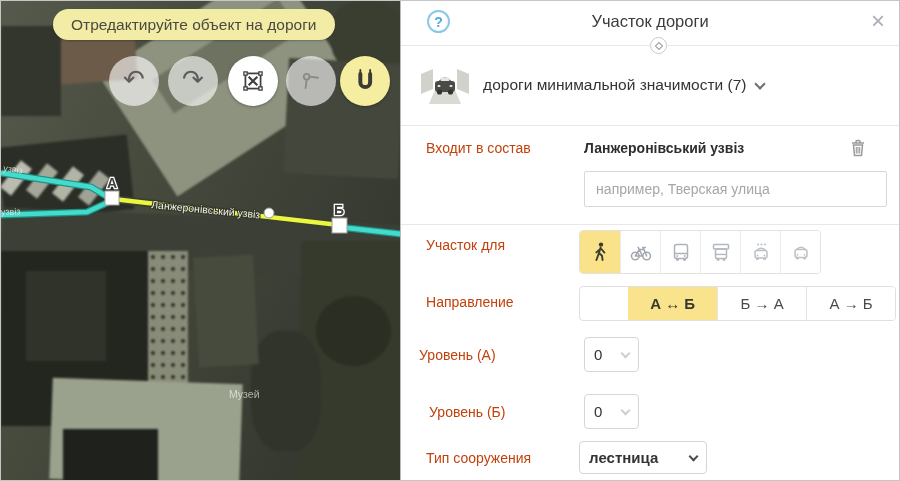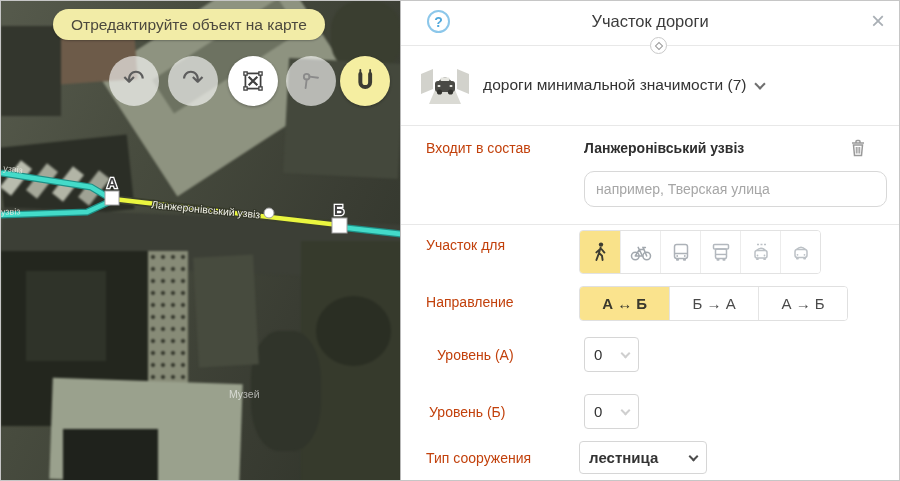--- a/index.html
+++ b/index.html
@@ -32,29 +32,29 @@
   .handle { left:249px; top:36px; width:17px; height:17px; border-radius:50%; background:#fff; border:1px solid #c9c9c9; display:flex; align-items:center; justify-content:center; }
   .handle-diamond { width:6px; height:6px; border:1.5px solid #9a9a9a; transform:rotate(45deg); }
 
   .cat-row { left:18px; top:58px; width:464px; height:52px; display:flex; align-items:center;text-align:center; }
   .cat-text { margin-left:12px; font-size:15.5px; color:#333; }
   .chev { display:inline-block; width:8px; height:8px; border-right:2px solid #6f6f6f; border-bottom:2px solid #6f6f6f; transform:rotate(45deg); margin-left:10px; margin-bottom:3px; }
 
   .row-label { color:#c2410c; font-size:14px; }
   .bold-val { font-weight:bold; color:#2e2e2e; font-size:14px; }
 
-  .street-input { left:183px; top:170px; width:303px; height:36px; border:1px solid #d8d8d8; border-radius:10px; padding:12px 11px; font-size:14px; color:#333; font-family:"Liberation Sans", sans-serif; }
+  .street-input { left:183px; top:170px; width:303px; height:36px; border:1px solid #d8d8d8; border-radius:2px; padding:12px 11px; font-size:14px; color:#333; font-family:"Liberation Sans", sans-serif; }
   .street-input::placeholder { color:#a6a6a6; }
 
   .access-group { left:178px; top:229px; display:flex; border:1px solid #e2e2e2; border-radius:4px; overflow:hidden; }
   .access-cell { width:40px; height:42px; display:flex; align-items:center; justify-content:center; background:#fff; border-left:1px solid #ececec; }
   .access-cell:first-child { border-left:none; }
   .access-cell.sel { background:#f9e28a; }
 
-  .dir-group { left:178px; top:285px; display:flex; border-radius:4px; overflow:hidden; border:1px solid #e0e0e0; }
+  .dir-group { left:178px; top:285px; display:flex; border-radius:4px; overflow:hidden; border:1px solid #e0e0e0;padding-left:48px; }
   .dir-btn { width:89px; height:33px; background:#fff; display:flex; align-items:center; justify-content:center; font-size:15px; color:#4a4a4a; border-left:1px solid #e4e4e4; }
   .dir-btn:first-child { border-left:none; }
   .dir-btn.sel { background:#fae38d; color:#3a392d; font-weight:bold; }
 
   .dd { border:1px solid #d6d6d6; border-radius:4px; background:#fff; display:flex; align-items:center; justify-content:space-between; padding:0 9px; }
   .dd-sm { left:183px; width:55px; height:35px; }
   .dd-val { font-size:15px; color:#333; }
   .chev-light { width:7px; height:7px; border-right:2px solid #cfcfcf; border-bottom:2px solid #cfcfcf; transform:rotate(45deg); margin-bottom:3px; }
   .chev-dark  { width:7px; height:7px; border-right:2px solid #4c4c4c; border-bottom:2px solid #4c4c4c; transform:rotate(45deg); margin-bottom:3px; }
 </style>
@@ -107,21 +107,21 @@
       <rect x="331" y="217" width="15" height="15" fill="#ffffff" stroke="#a0a0a0" stroke-width="1"></rect>
       <text x="338" y="214" text-anchor="middle" font-size="14" font-weight="bold" fill="#3f3f3f" stroke="#ffffff" stroke-width="2.5" paint-order="stroke" font-family="Liberation Sans, sans-serif">Б</text>
 
       <text transform="translate(150,207) rotate(5.5)" font-size="10.5" fill="#f0f0e4" stroke="#33362a" stroke-width="2.2" paint-order="stroke" font-family="Liberation Sans, sans-serif">Ланжеронівський узвіз</text>
 
       <text transform="translate(2,170) rotate(7)" font-size="9" fill="#e8e8e0" opacity="0.85" font-family="Liberation Sans, sans-serif">узвіз</text>
       <text transform="translate(0,214) rotate(-2)" font-size="9" fill="#e8e8e0" opacity="0.85" font-family="Liberation Sans, sans-serif">узвіз</text>
       <text x="228" y="397" font-size="10.5" fill="rgba(255,255,255,0.6)" font-family="Liberation Sans, sans-serif">Музей</text>
     </svg>
 
-    <div class="tooltip">Отредактируйте объект на карте</div>
+    <div class="tooltip">Отредактируйте объект на дороги</div>
 
     <div class="tb-btn tb-ghost" style="left:108px;">
       <span class="arrow-glyph">↶</span>
     </div>
     <div class="tb-btn tb-ghost" style="left:167px;">
       <span class="arrow-glyph">↷</span>
     </div>
     <div class="tb-btn tb-white" style="left:227px;">
       <svg width="26" height="26" viewBox="0 0 24 24">
         <rect x="5" y="5" width="14" height="14" fill="none" stroke="#3f3f3f" stroke-width="1.6"></rect>
@@ -250,21 +250,21 @@
       </div>
     </div>
 
     <div class="p-abs row-label" style="left:25px;top:293px;">Направление</div>
     <div class="p-abs dir-group">
       <div class="dir-btn sel">А ↔ Б</div>
       <div class="dir-btn">Б → А</div>
       <div class="dir-btn">А → Б</div>
     </div>
 
-    <div class="p-abs row-label" style="left:36px;top:346px;">Уровень (А)</div>
+    <div class="p-abs row-label" style="left:18px;top:346px;">Уровень (А)</div>
     <div class="p-abs dd dd-sm" style="top:336px;">
       <span class="dd-val">0</span>
       <span class="chev-light"></span>
     </div>
 
     <div class="p-abs row-label" style="left:28px;top:403px;">Уровень (Б)</div>
     <div class="p-abs dd dd-sm" style="top:393px;">
       <span class="dd-val">0</span>
       <span class="chev-light"></span>
     </div>

